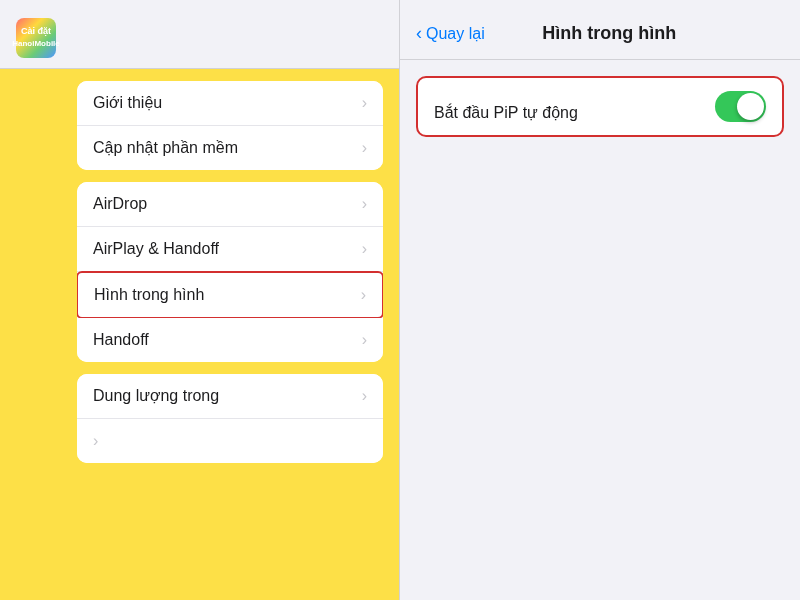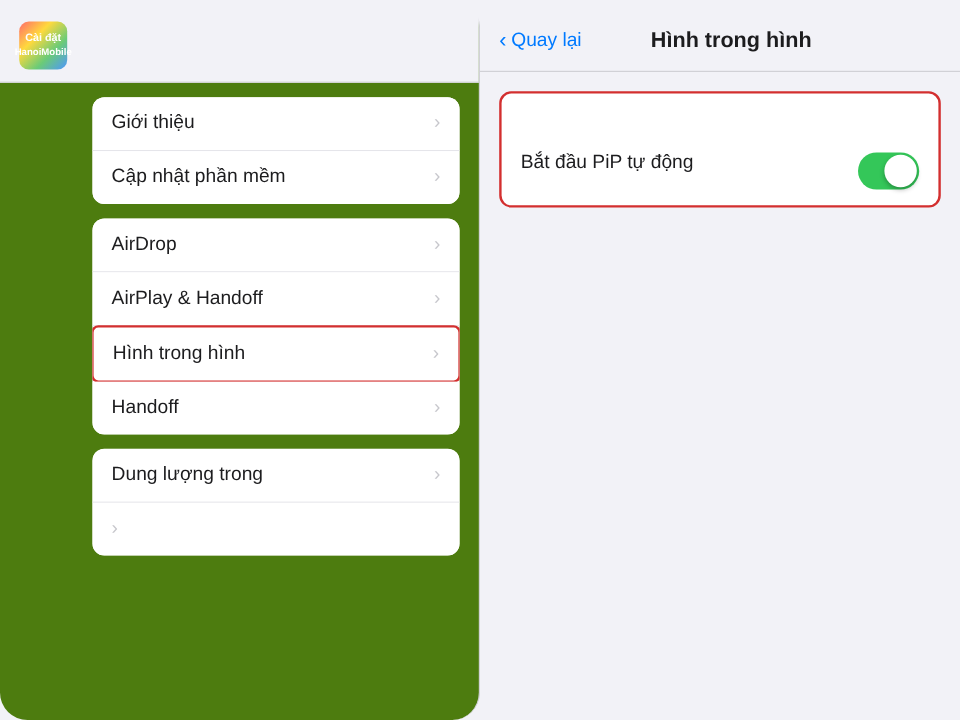--- a/index.html
+++ b/index.html
@@ -9,25 +9,24 @@
       display: flex;
       font-family: -apple-system, 'Helvetica Neue', Arial, sans-serif;
       background: #f2f2f7;
       overflow: hidden;
     }
 
     
     .left-panel {
       width: 400px;
       height: 600px;
-      background: #4d7c0f;
+      background: #fde047;
       display: flex;
       flex-direction: column;
       border-right: 1px solid #d1d1d6;
-      border-radius: 23px;
     }
 
     .left-header {
       background: #f2f2f7;
       padding: 18px 16px 10px 16px;
       display: flex;
       align-items: center;
       gap: 10px;
       border-bottom: 1px solid #d1d1d6;
     }
@@ -148,24 +147,23 @@
 
     .pip-card {
       background: #fff;
       border-radius: 10px;
       border: 2px solid #d32f2f;
       overflow: hidden;
     }
 
     .pip-row {
       display: flex;
-      align-items: flex-start;
+      align-items: flex-end;
       justify-content: space-between;
       padding: 13px 16px;
-      margin-top: 36px;
     }
 
     .pip-label {
       font-size: 16px;
       color: #1c1c1e;
     }
 
     
     .toggle {
       width: 51px;

